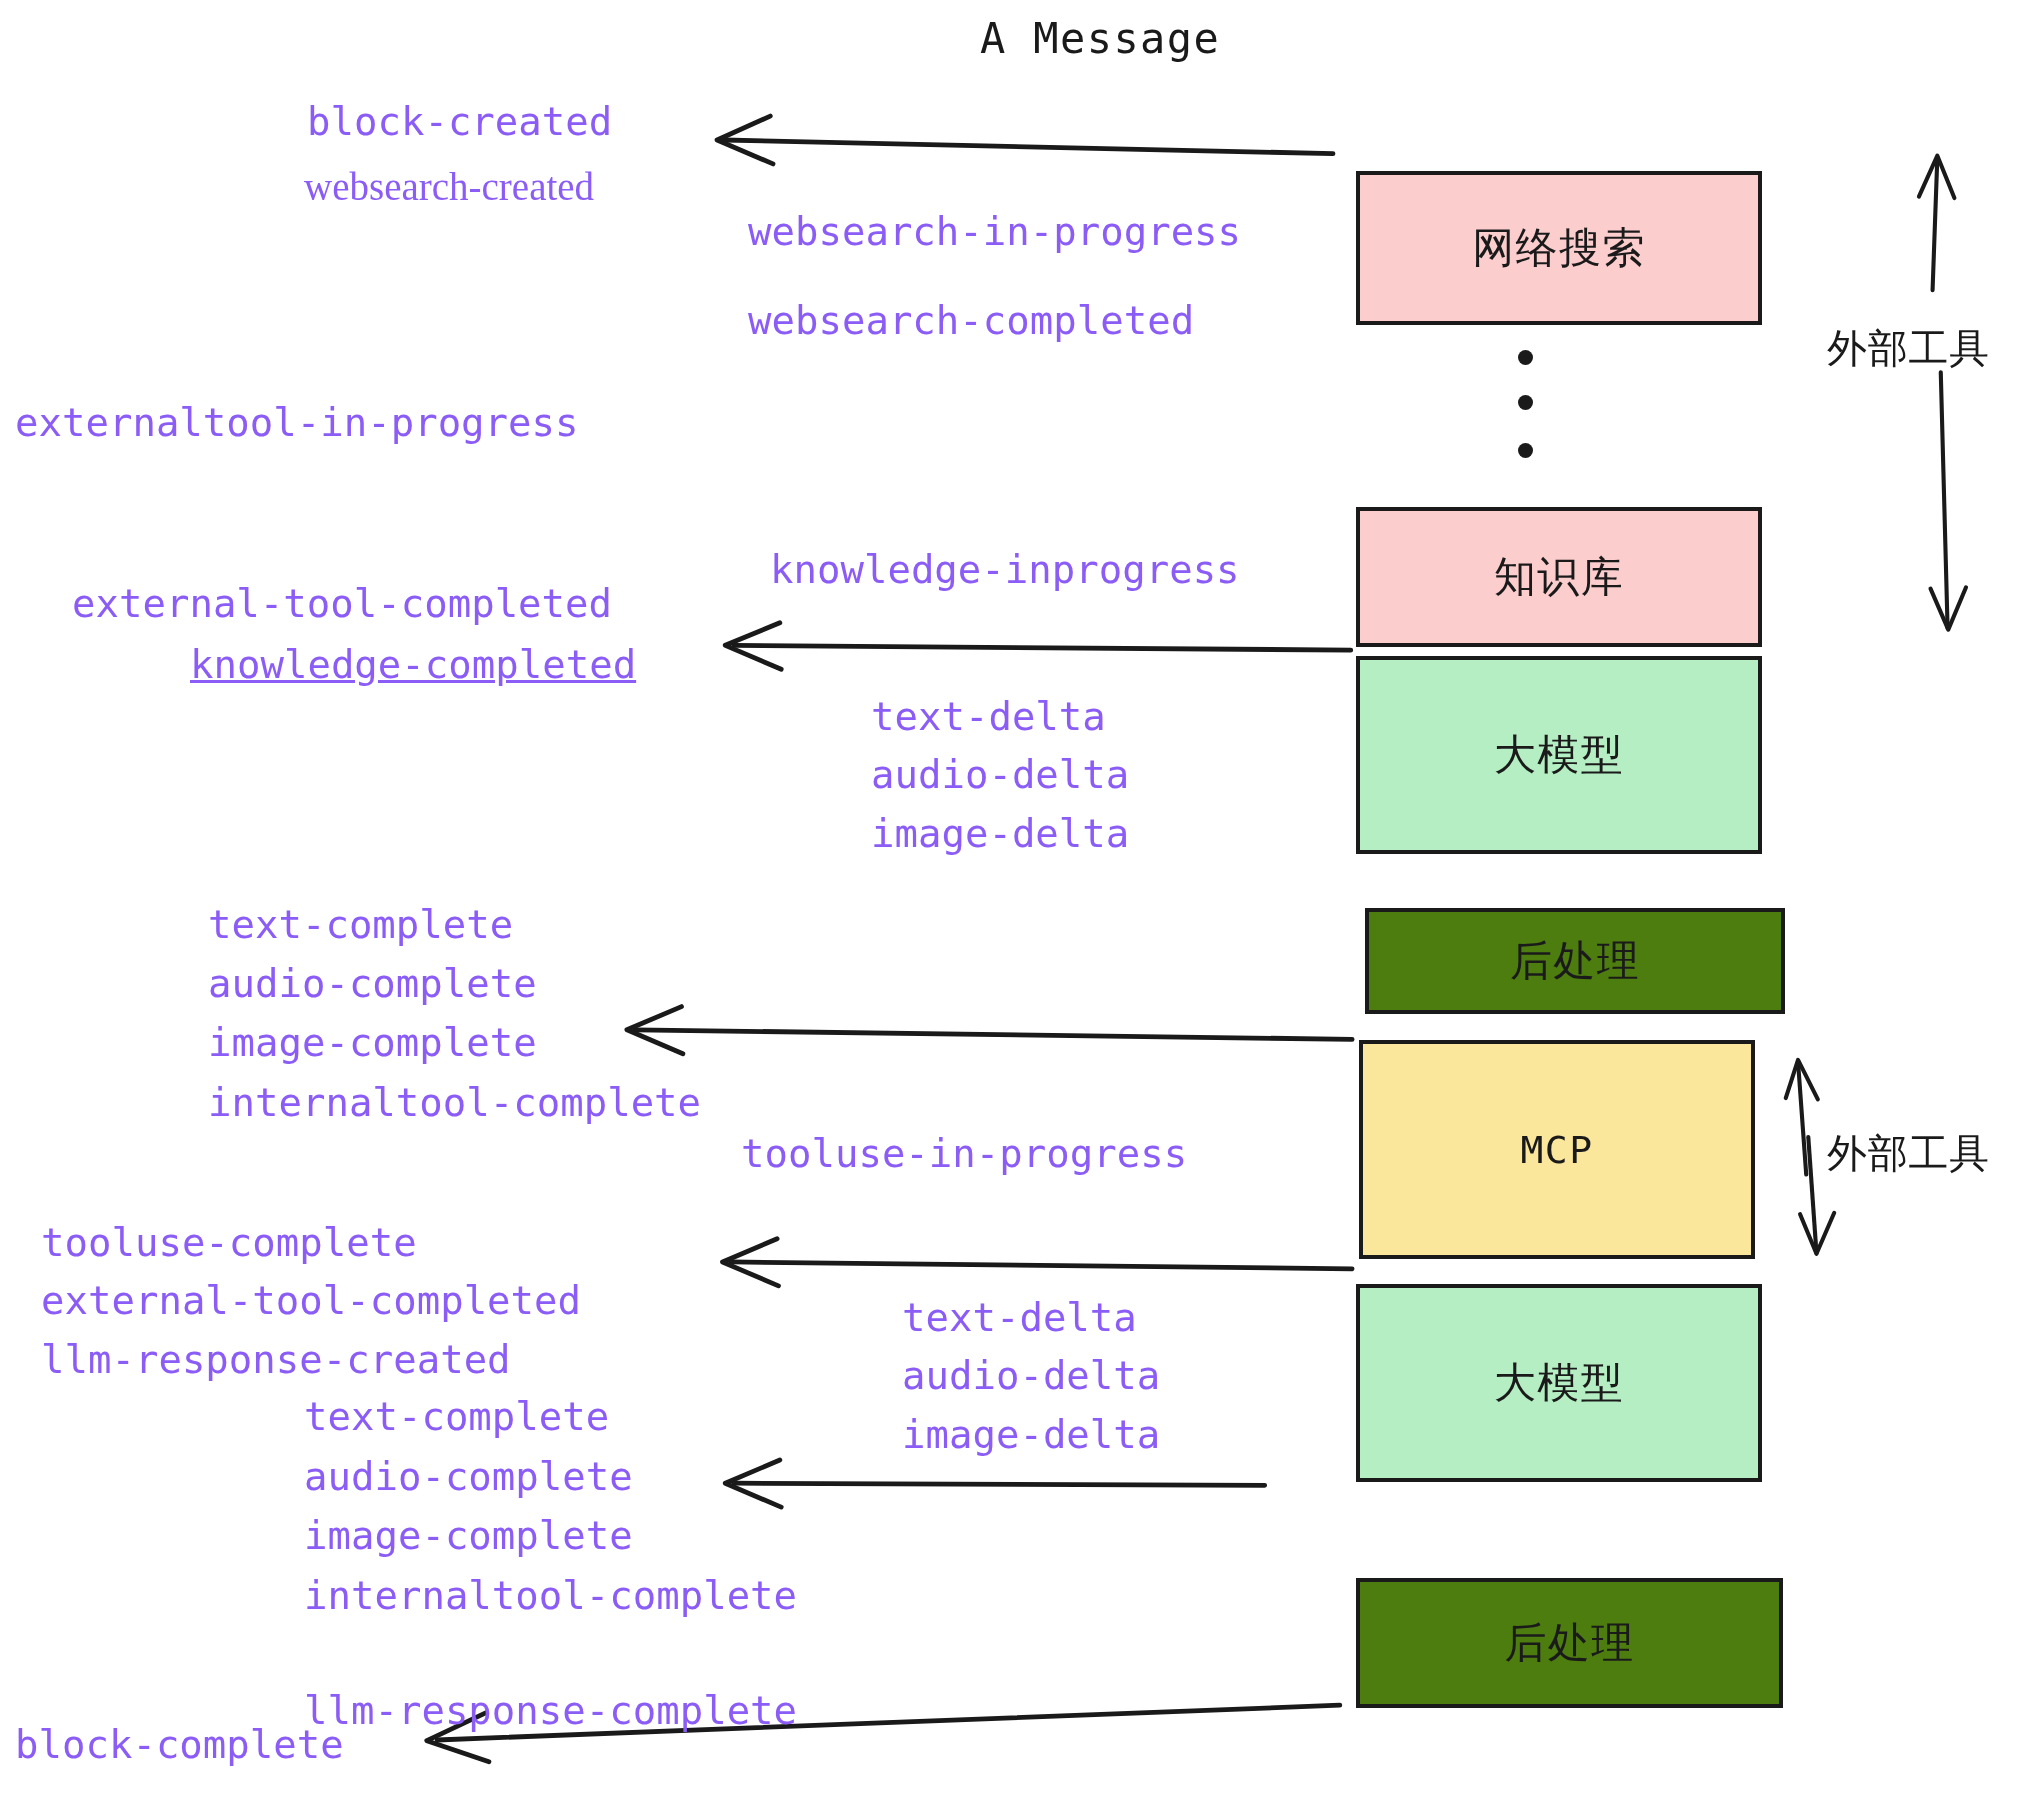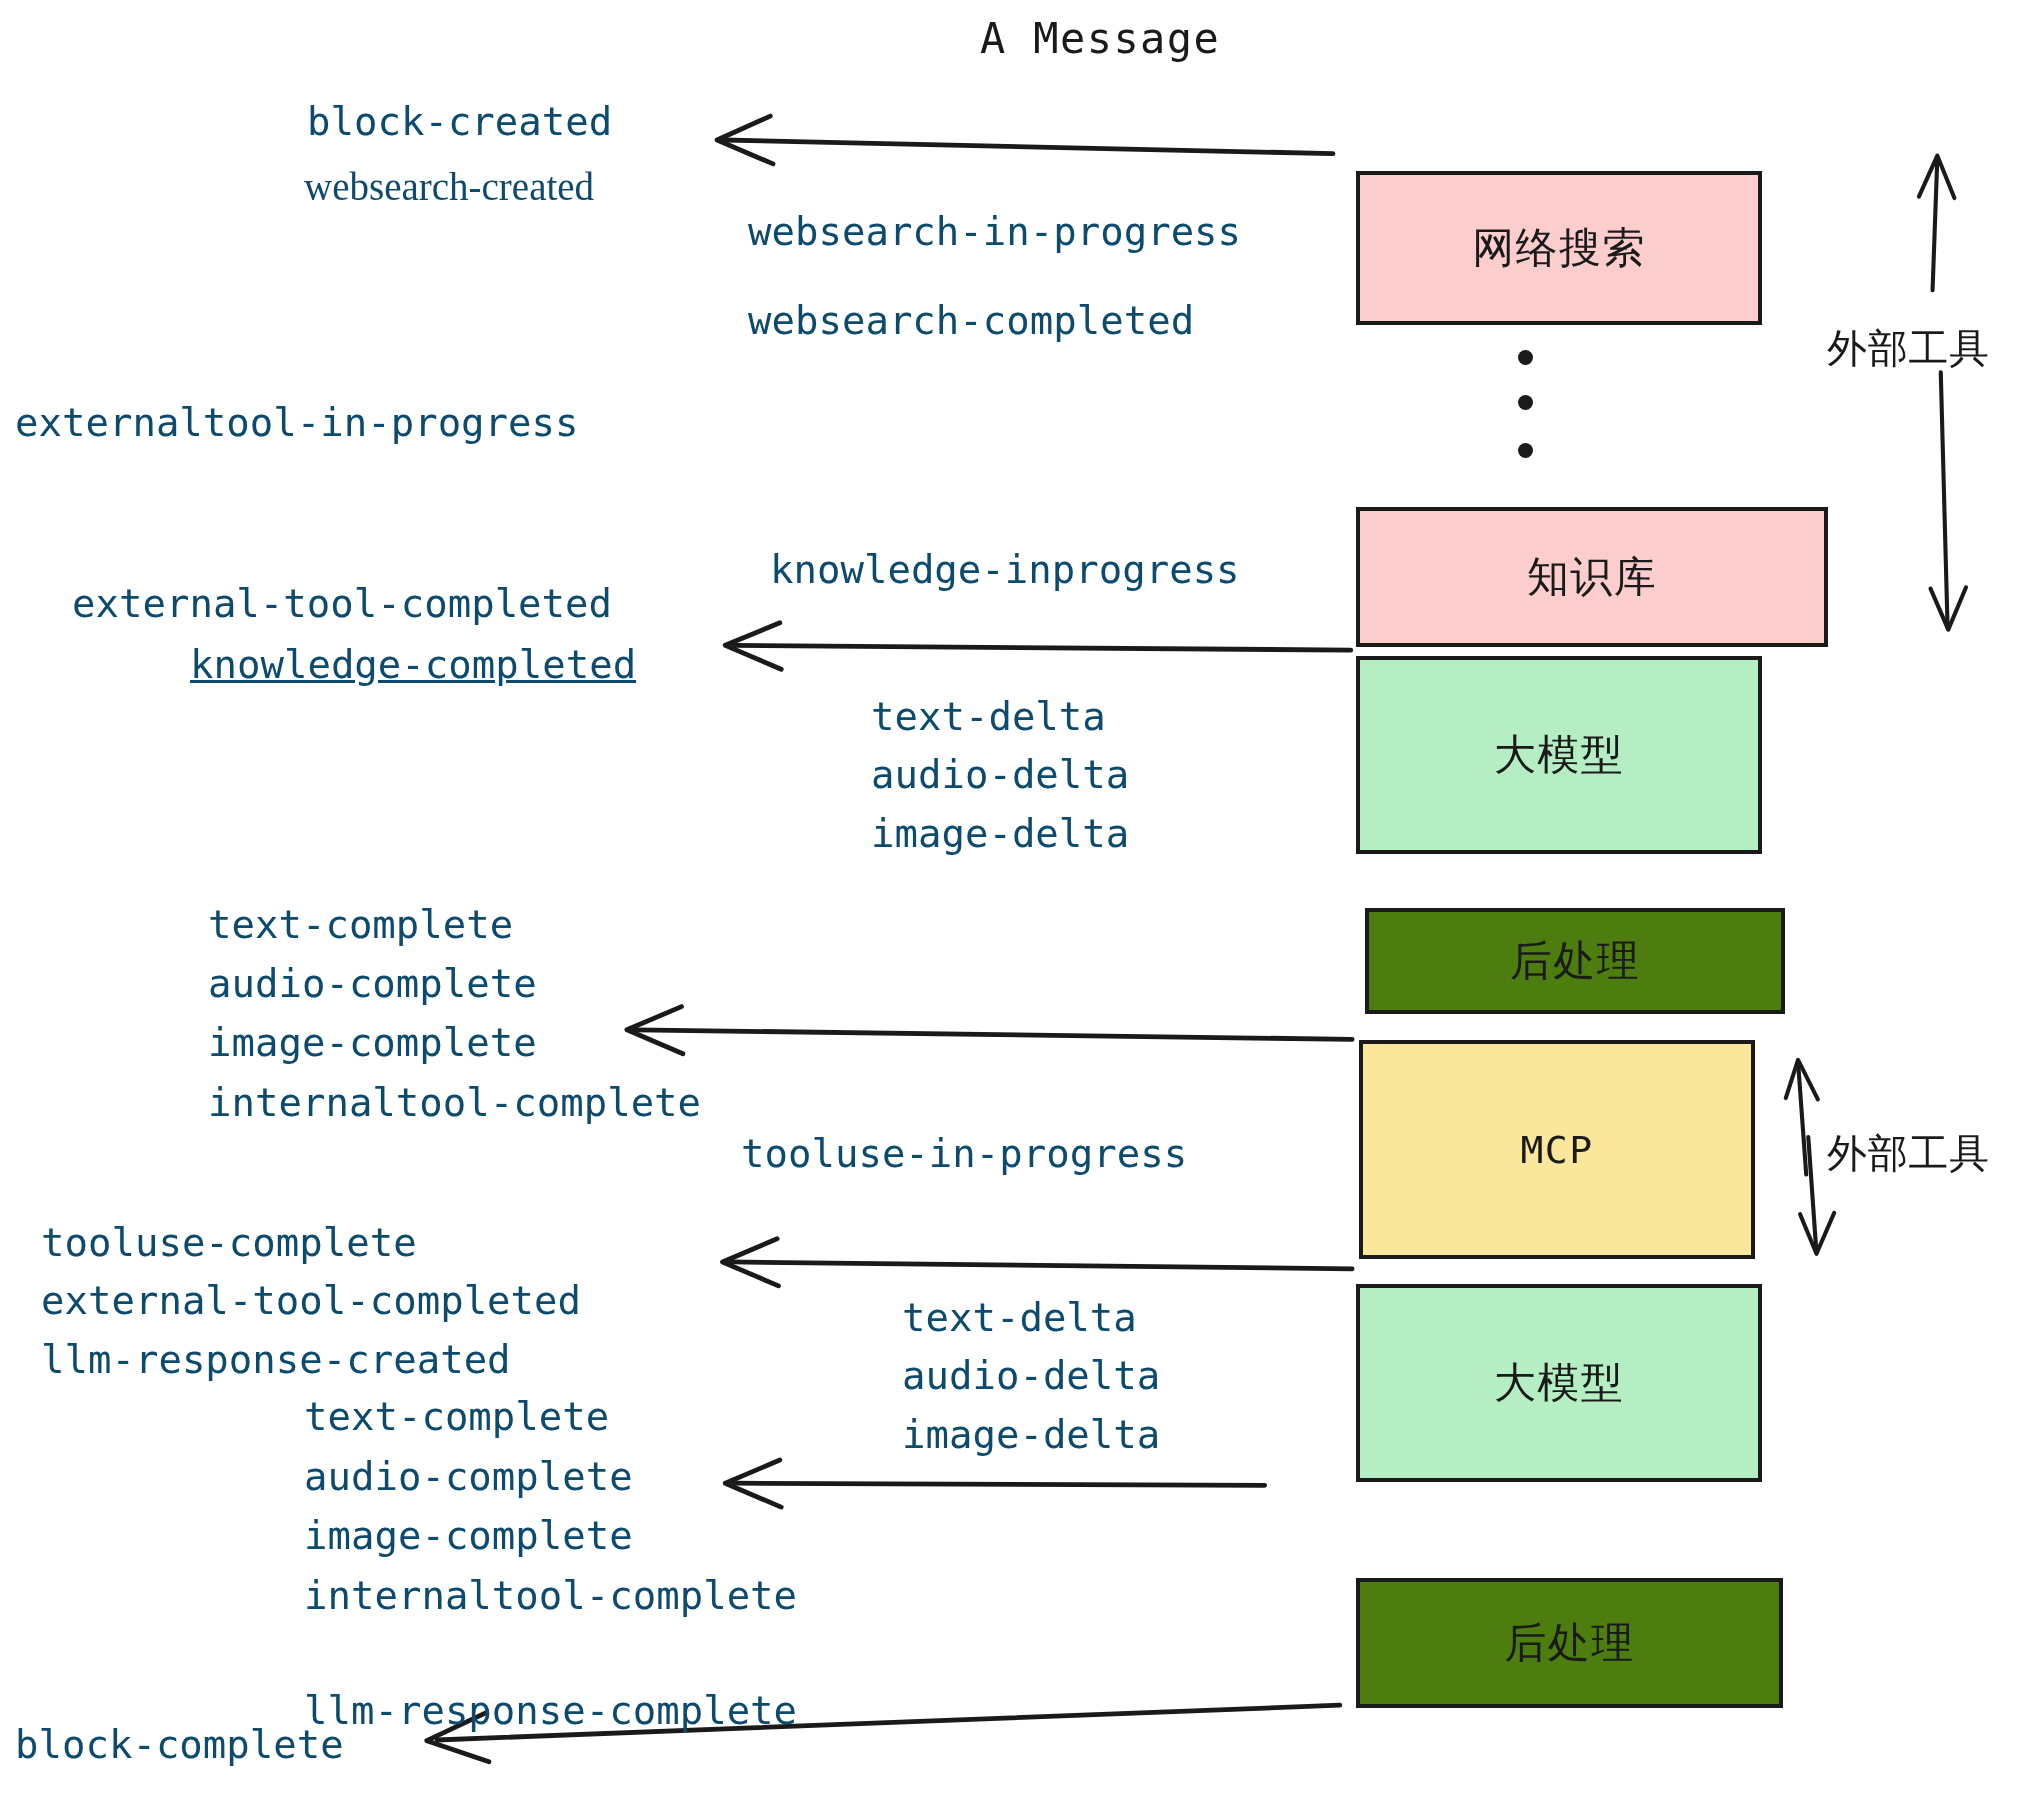--- a/index.html
+++ b/index.html
@@ -26,21 +26,21 @@
     white-space: nowrap;
     color: #1a1a1a;
   }
   
   .ev {
     position: absolute;
     font-family: "DejaVu Sans Mono", "Liberation Mono", monospace;
     font-size: 39px;
     line-height: 1;
     white-space: nowrap;
-    color: #0c4a6e;
+    color: #8b5cf6;
   }
   
   .box {
     position: absolute;
     box-sizing: border-box;
     border: 4.1px solid #1a1a1a;
     display: flex;
     align-items: center;
     justify-content: center;
     font-family: "DejaVu Sans", "Liberation Sans", sans-serif;
@@ -171,21 +171,21 @@
       <div class="ev" style="left: 304px; top: 1397px;">text-complete</div>
       <div class="ev" style="left: 304px; top: 1457px;">audio-complete</div>
       <div class="ev" style="left: 304px; top: 1516px;">image-complete</div>
       <div class="ev" style="left: 304px; top: 1576px;">internaltool-complete</div>
       <div class="ev" style="left: 304px; top: 1691px;">llm-response-complete</div>
       <div class="ev" style="left: 15px; top: 1725px;">block-complete</div>
     </div>
 
   <div id="boxes-layer">
       <div class="box pink" style="left: 1356px; top: 171px; width: 406px; height: 154px;">网络搜索</div>
-      <div class="box pink" style="left: 1356px; top: 507px; width: 472px; height: 140px;">知识库</div>
+      <div class="box pink" style="left: 1356px; top: 507px; width: 406px; height: 140px;">知识库</div>
       <div class="box green" style="left: 1356px; top: 656px; width: 406px; height: 198px;">大模型</div>
       <div class="box white" style="left: 1365px; top: 908px; width: 420px; height: 106px;">后处理</div>
       <div class="box yellow mono" style="left: 1359px; top: 1040px; width: 396px; height: 219px;">MCP</div>
       <div class="box green" style="left: 1356px; top: 1284px; width: 406px; height: 198px;">大模型</div>
       <div class="box white" style="left: 1356px; top: 1578px; width: 427px; height: 130px;">后处理</div>
     </div>
 
   <div id="dots-layer">
       <div class="dot" style="left: 1518px; top: 350px;"></div>
       <div class="dot" style="left: 1518px; top: 395px;"></div>

